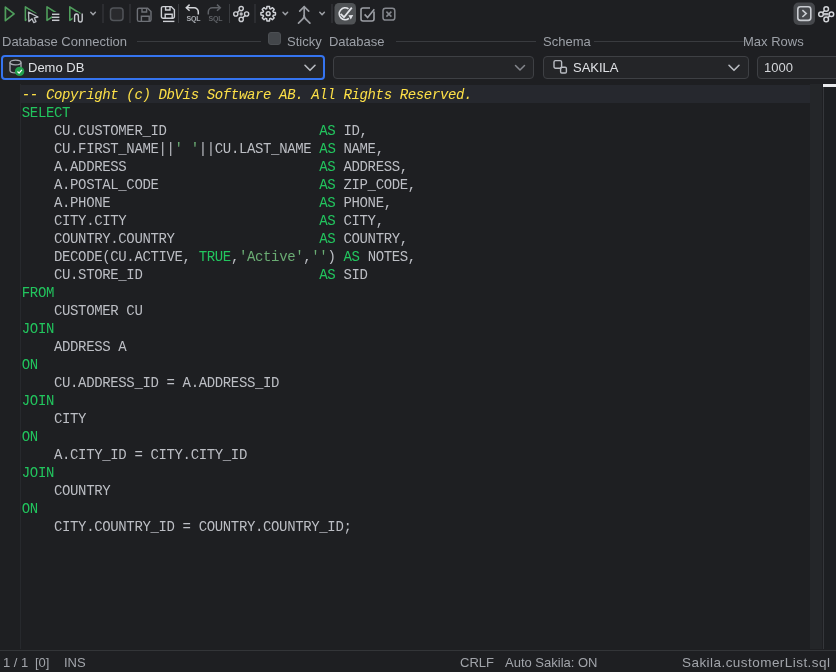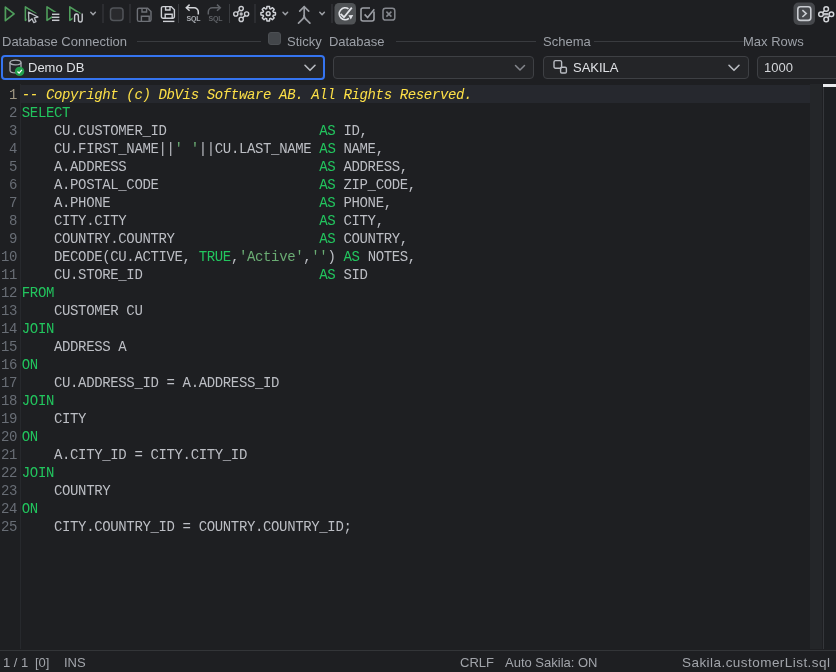--- a/index.html
+++ b/index.html
@@ -191,45 +191,20 @@
 <div class="combo" style="left:757px;width:99px;">
   <div class="ctext" style="left:6px;color:#d3d5d9;">1000</div>
 </div>
 
 <div id="editor">
   <div id="caretline"></div>
   <div id="track"></div>
   <div id="stripe"></div>
   <div id="caretmark"></div>
   <div id="gutborder"></div>
-  <div id="gutter"><span style="color:#9f9682">&nbsp;1</span>
-&nbsp;2
-&nbsp;3
-&nbsp;4
-&nbsp;5
-&nbsp;6
-&nbsp;7
-&nbsp;8
-&nbsp;9
-10
-11
-12
-13
-14
-15
-16
-17
-18
-19
-20
-21
-22
-23
-24
-25</div>
   <div id="code"><span class="c">-- Copyright (c) DbVis Software AB. All Rights Reserved.</span>
 <span class="k">SELECT</span>
     CU.CUSTOMER_ID                   <span class="k">AS</span> ID,
     CU.FIRST_NAME||<span class="s">' '</span>||CU.LAST_NAME <span class="k">AS</span> NAME,
     A.ADDRESS                        <span class="k">AS</span> ADDRESS,
     A.POSTAL_CODE                    <span class="k">AS</span> ZIP_CODE,
     A.PHONE                          <span class="k">AS</span> PHONE,
     CITY.CITY                        <span class="k">AS</span> CITY,
     COUNTRY.COUNTRY                  <span class="k">AS</span> COUNTRY,
     DECODE(CU.ACTIVE, <span class="k">TRUE</span>,<span class="s">'Active'</span>,<span class="s">''</span>) <span class="k">AS</span> NOTES,

